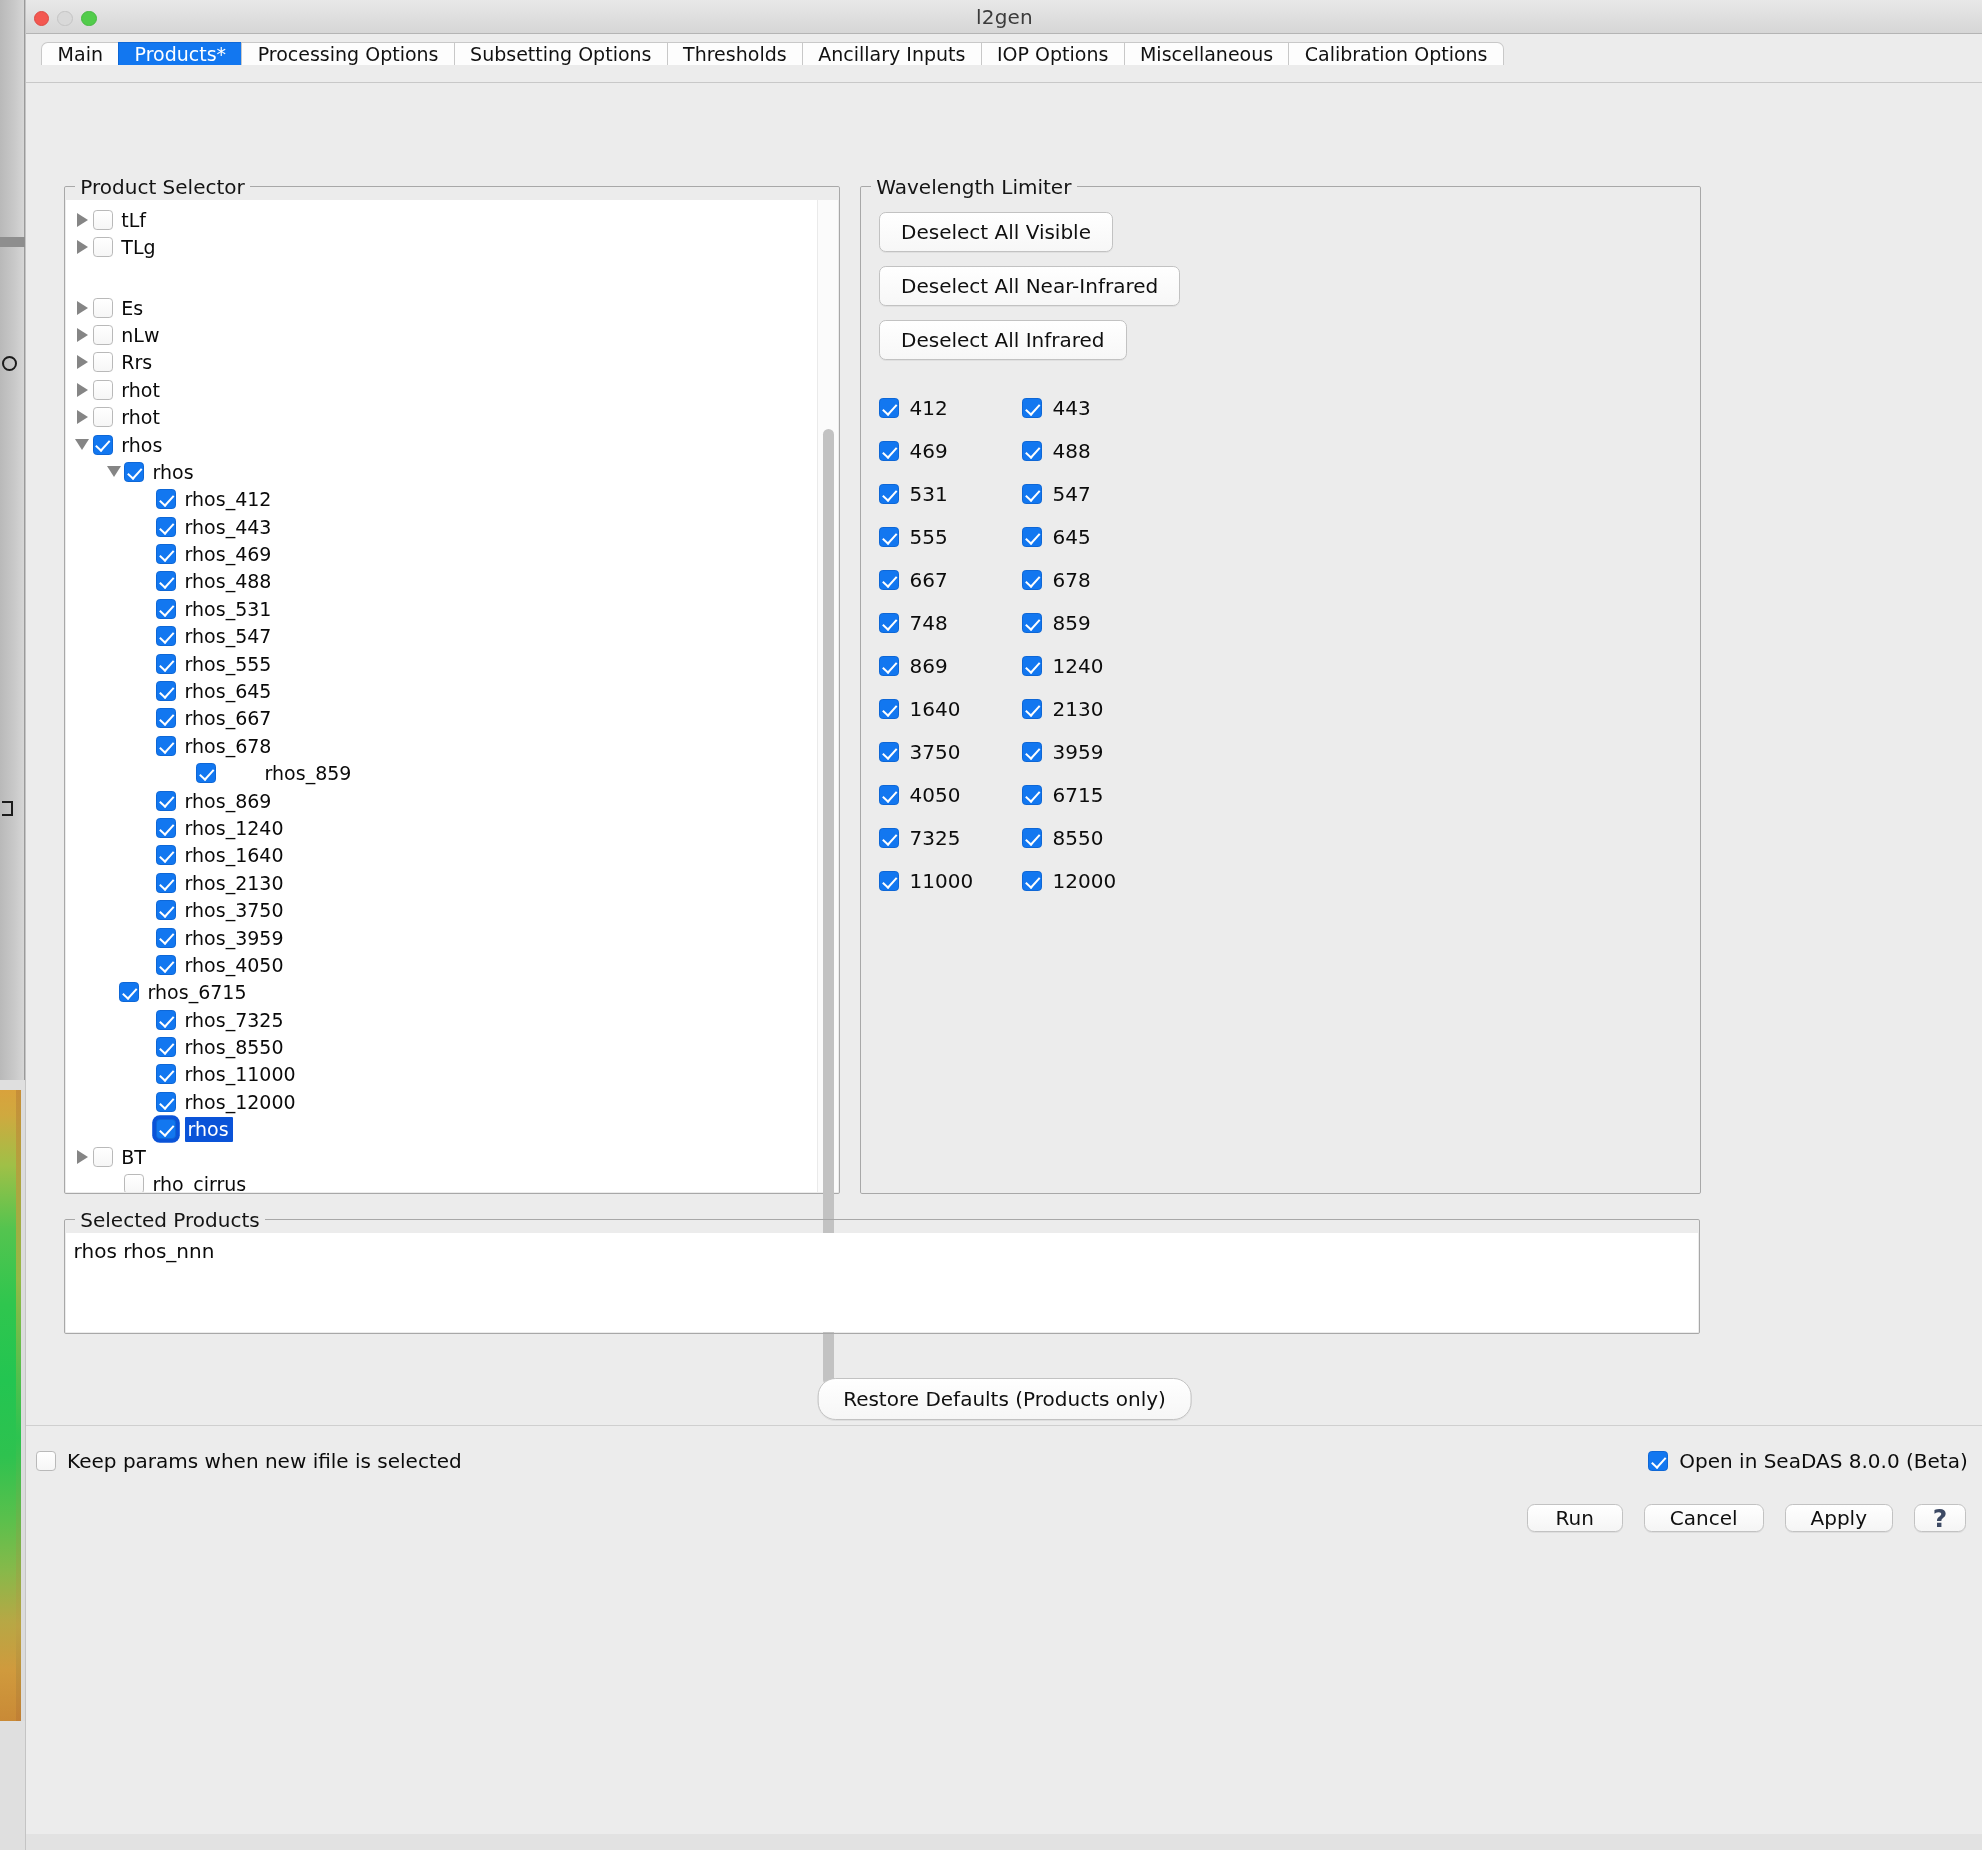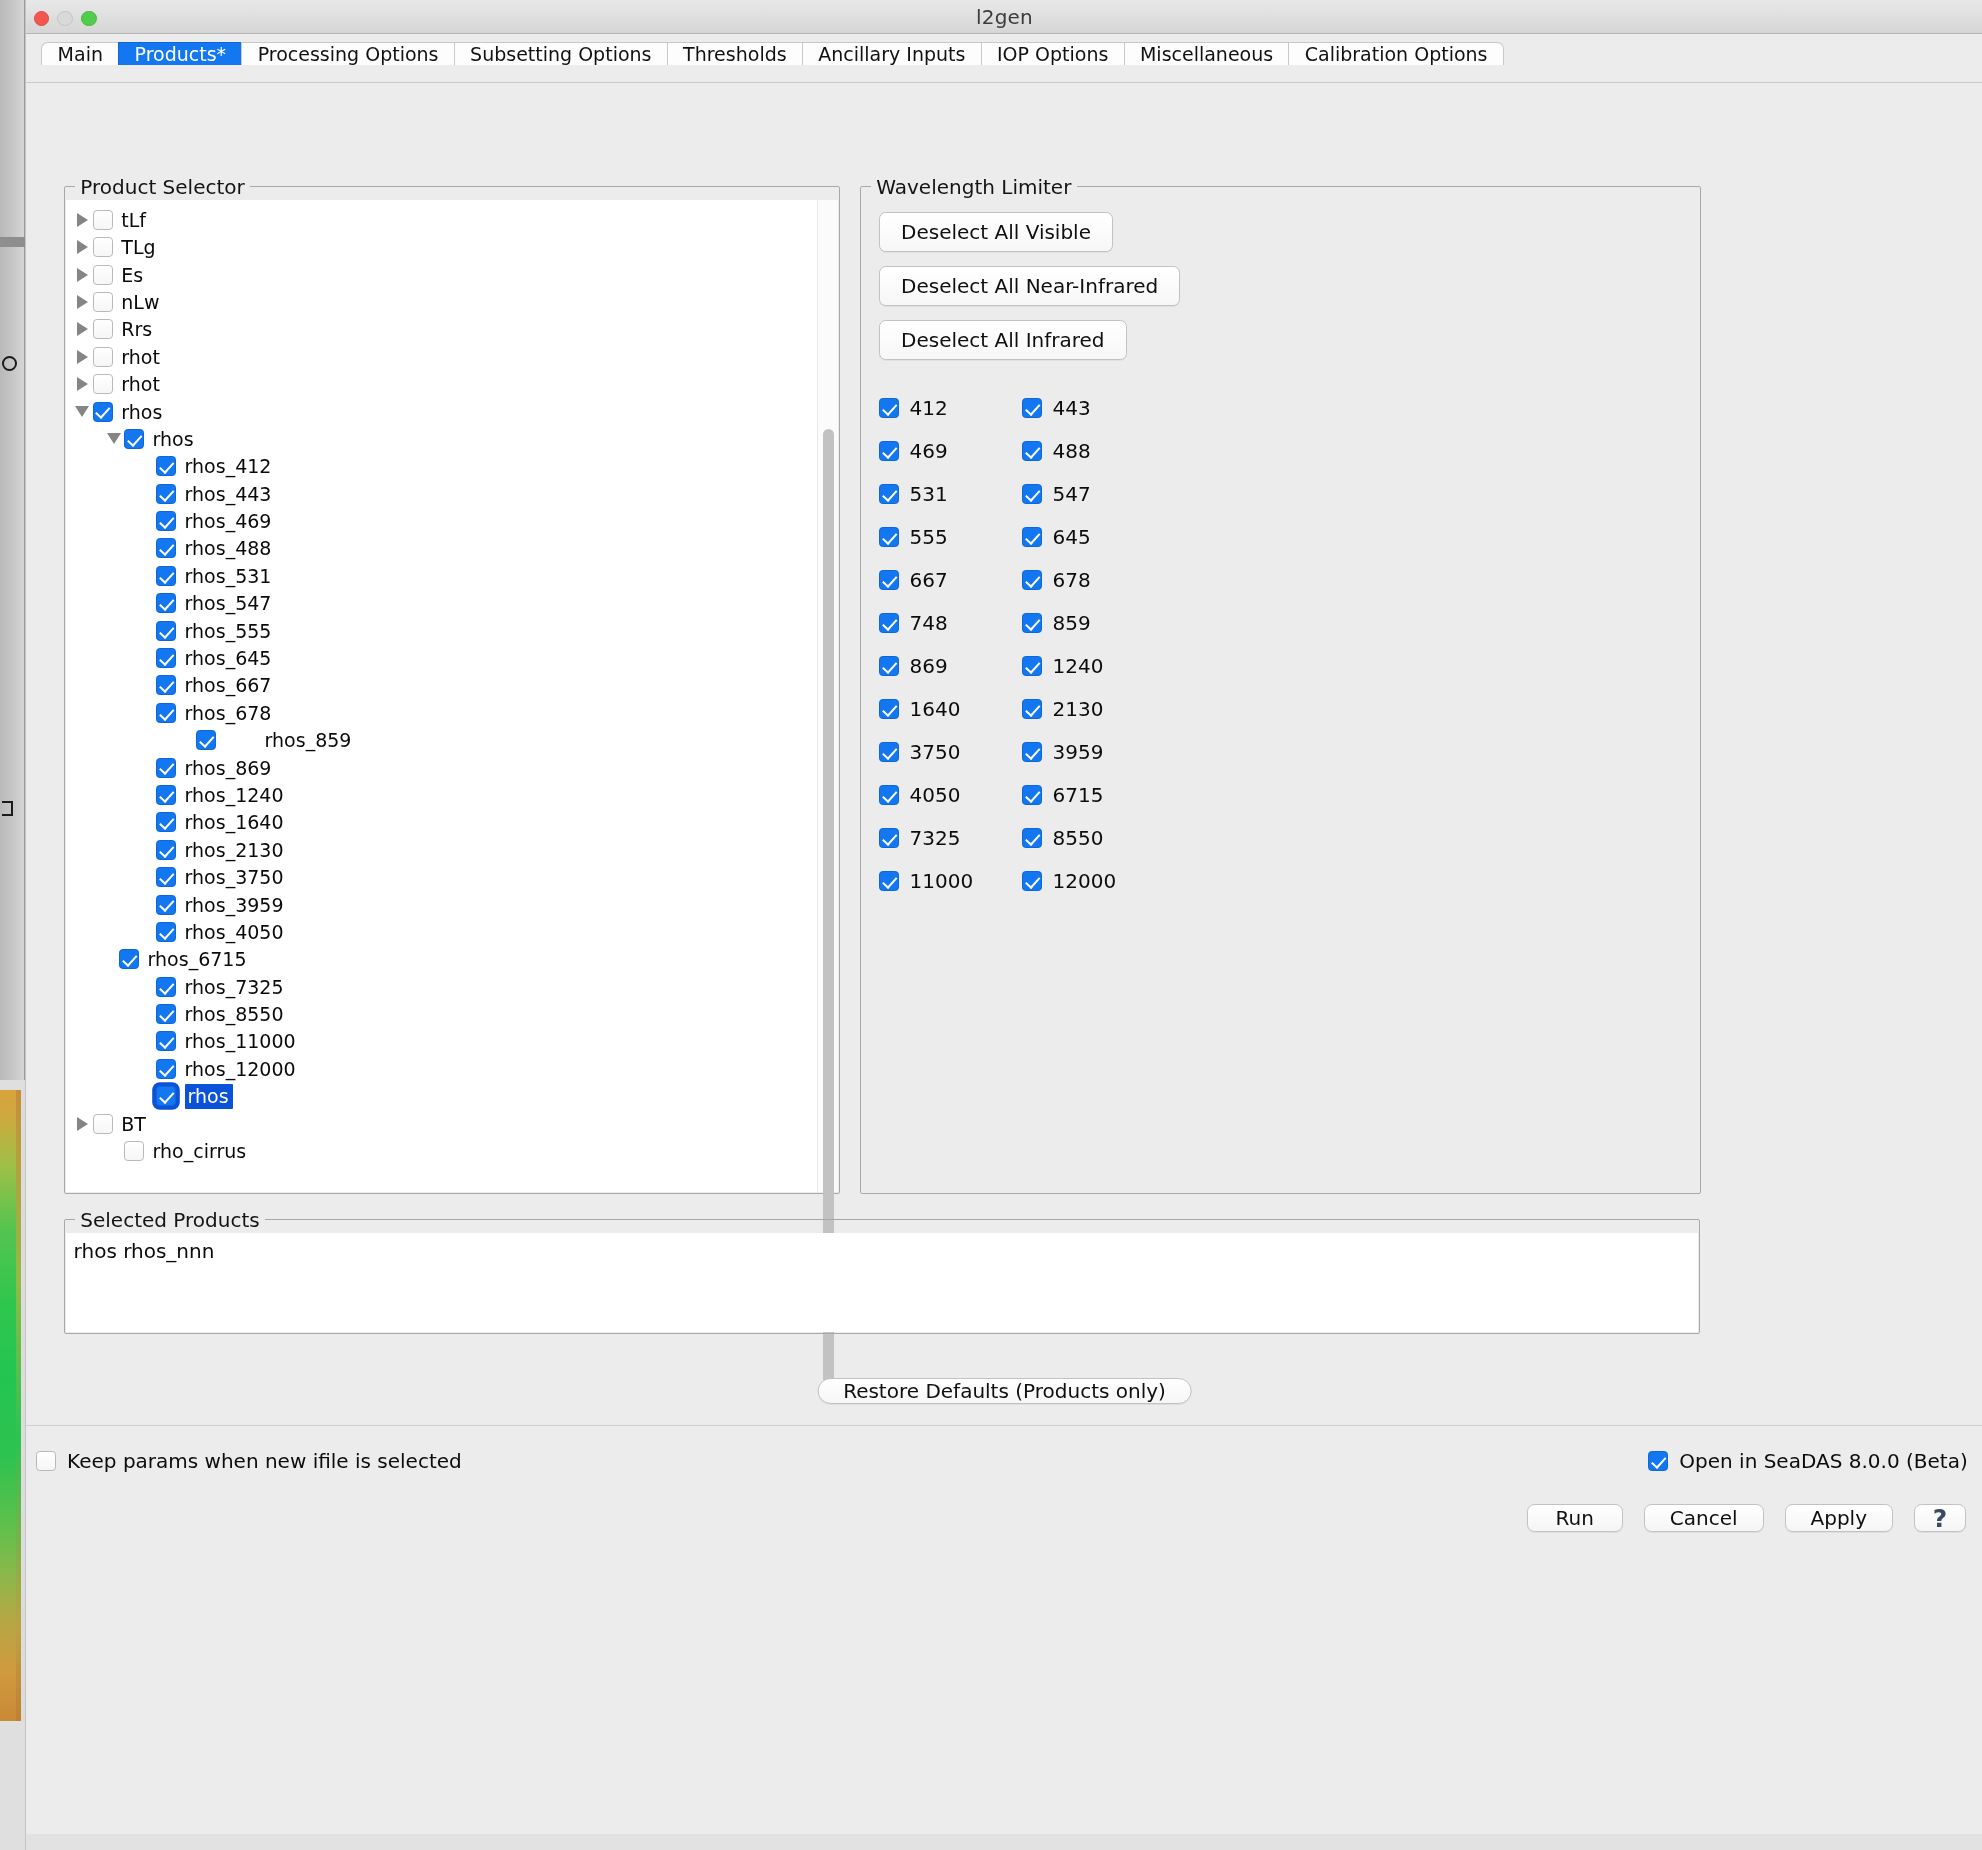--- a/index.html
+++ b/index.html
@@ -184,21 +184,21 @@
   #sp-text {
     position: absolute; inset: 13.4px 1px 1px 1px;
     background: #fff; font-size: 20px; color: #0b0b0b;
     padding: 5.7px 7.6px; line-height: 1.2;
   }
 
   
   #restore-defaults {
     position: absolute; left: 50%; transform: translateX(-50%);
     top: 1295px;
-    height: 26px; display: inline-flex; align-items: center; justify-content: center;
+    height: 42px; display: inline-flex; align-items: center; justify-content: center;
     border: 1px solid #c2c2c2; border-radius: 18px;
     background: linear-gradient(180deg,#ffffff,#f6f6f6);
     font-size: 20px; color: #0f0f0f; padding: 0 25px;
     box-shadow: 0 1px 0 rgba(0,0,0,.06);
   }
 
   
   #footer {
     position: absolute; left: 0; right: 0; top: 1342px; bottom: 0;
     background: #ececec; border-top: 1px solid #cfcfcf;
@@ -280,21 +280,21 @@
               <span class="cbox"></span>
               <span class="tree-label">tLf</span>
             </div>
             <div class="tree-row" style="padding-left: 5.7px;">
               <span class="twisty">
                 <span class="t-right"></span>
               </span>
               <span class="cbox"></span>
               <span class="tree-label">TLg</span>
             </div>
-            <div class="tree-row" style="padding-left: 5.7px;">
+            <div class="tree-row" style="padding-left: 5.7px; margin-top: 33px;">
               <span class="twisty">
                 <span class="t-right"></span>
               </span>
               <span class="cbox"></span>
               <span class="tree-label">Es</span>
             </div>
             <div class="tree-row" style="padding-left: 5.7px;">
               <span class="twisty">
                 <span class="t-right"></span>
               </span>

